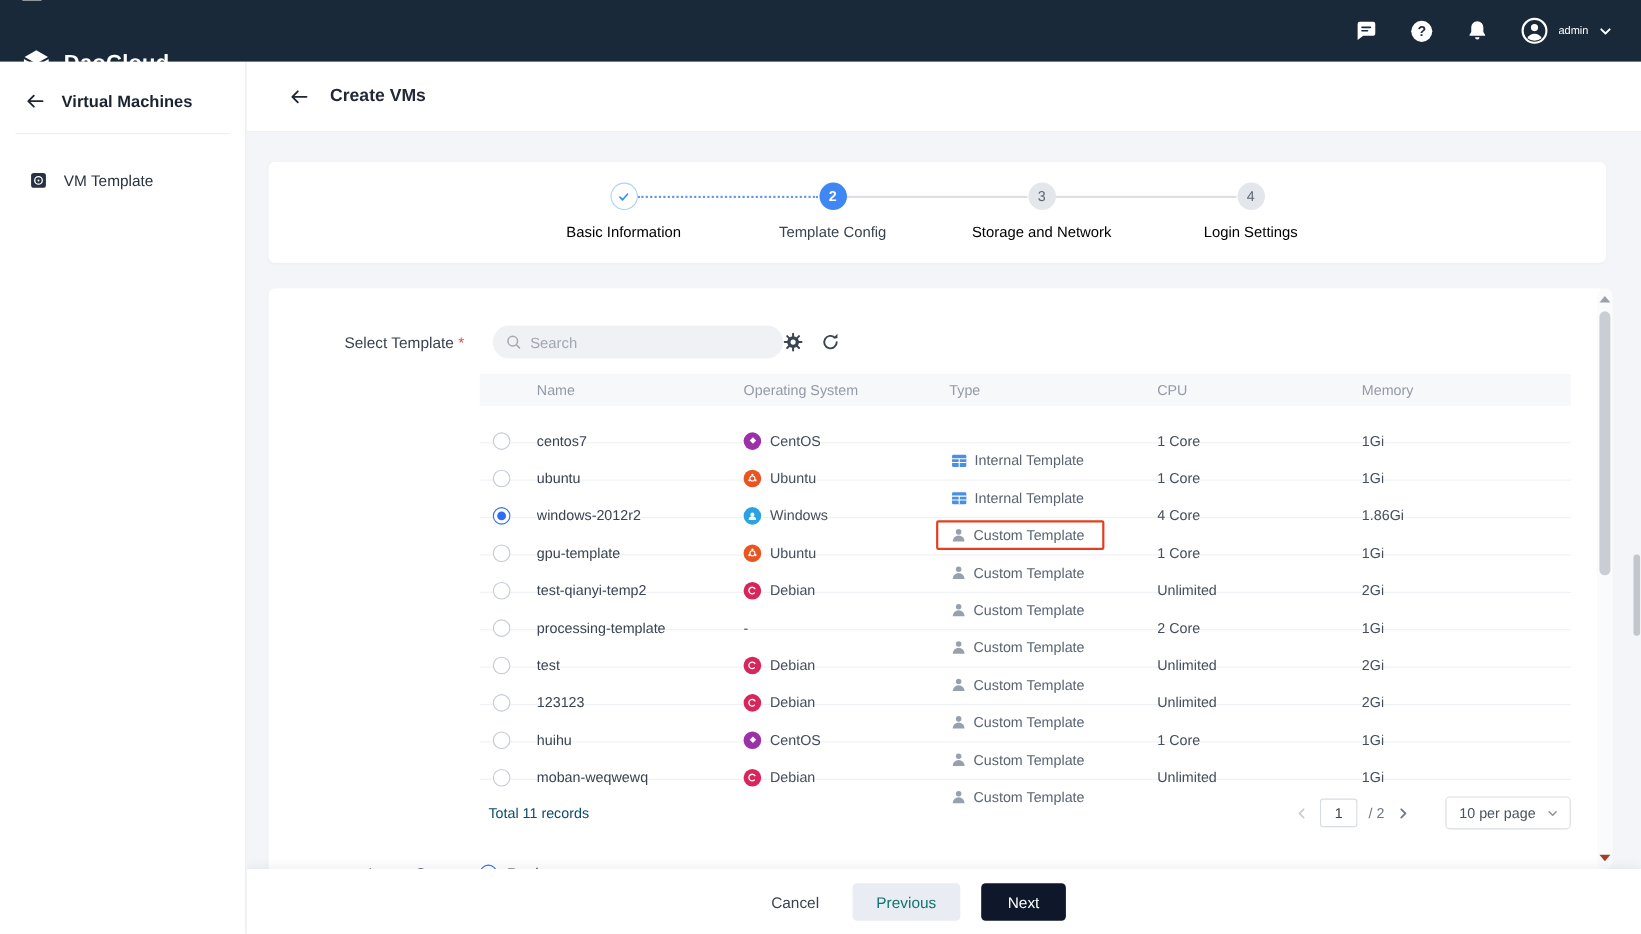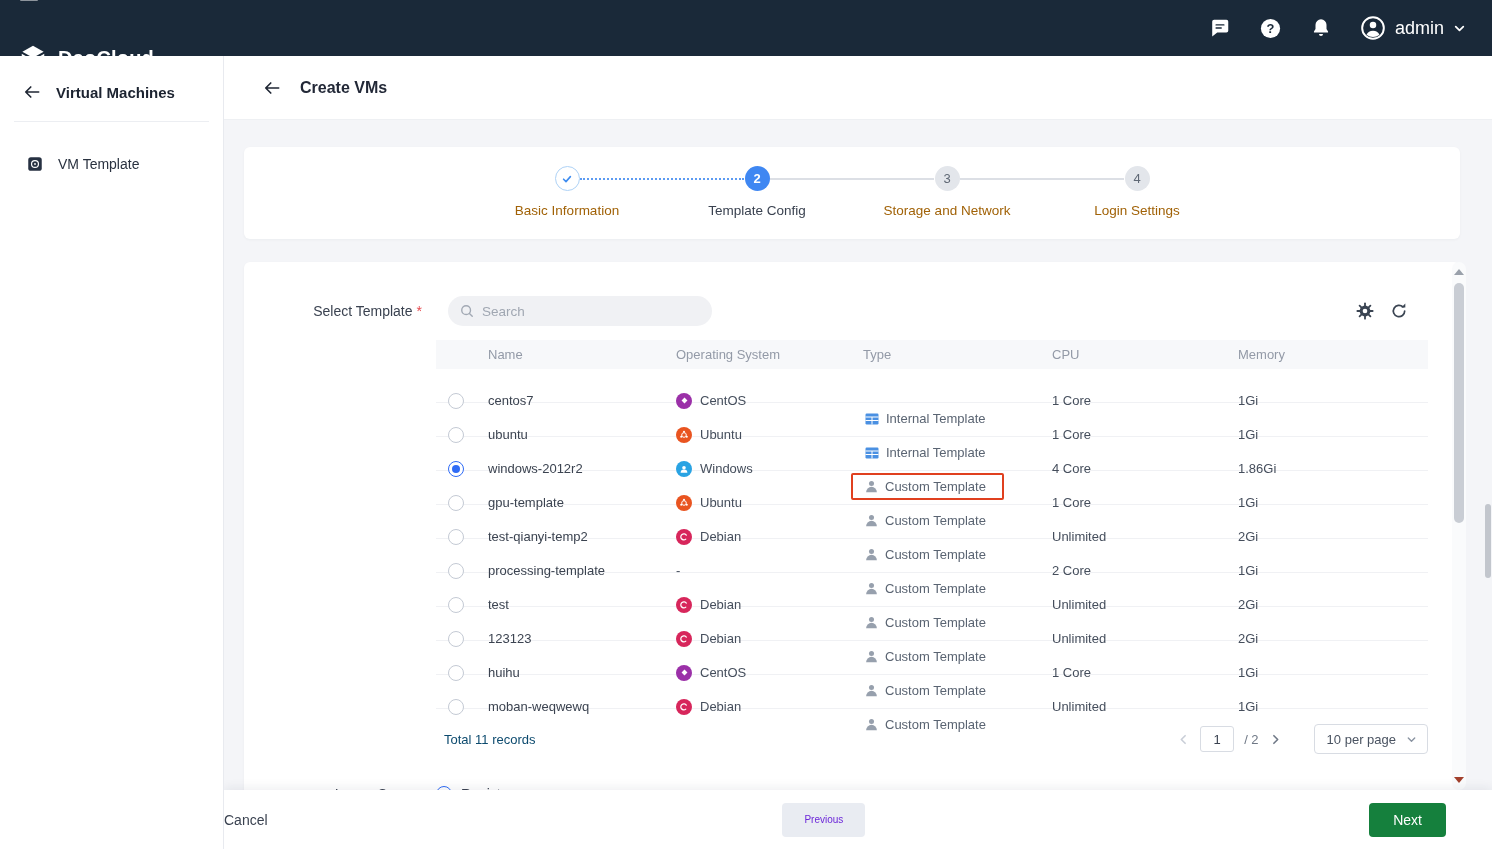--- a/index.html
+++ b/index.html
@@ -7,21 +7,21 @@
   .app { position:relative; width:1492px; height:849px; overflow:hidden; background:#f4f5f8; }
 
   
   .topbar { position:absolute; top:0; left:0; right:0; height:56px; background:#1a2939; display:flex; align-items:center; justify-content:space-between; padding:0 26px 0 18px; z-index:20; }
   .topbar-left { display:flex; align-items:flex-start; gap:38px;flex-direction:column; }
   .tb-icon { background:none; border:0; cursor:pointer; display:flex; align-items:center; justify-content:center; padding:0; }
   .brand { display:flex; align-items:center; gap:10px; cursor:pointer; }
   .brand-text { color:#fff; font-size:20px; font-weight:700; letter-spacing:.2px; }
   .topbar-right { display:flex; align-items:center; gap:28px; }
   .user-menu { display:flex; align-items:center; gap:9px; cursor:pointer; }
-  .user-name { color:#fff; font-size:18px; }
+  .user-name { color:#fff; font-size:10px; }
 
   
   .sidebar { position:absolute; top:56px; left:0; bottom:0; width:224px; background:#fff; border-right:1px solid #e8eaef; z-index:10; }
   .sidebar-header { display:flex; align-items:center; gap:14px; padding:26px 18px 19px 22px; }
   .back-btn { background:none; border:0; cursor:pointer; display:flex; padding:0; }
   .sidebar-title { font-size:15px; font-weight:700; color:#1c2330; }
   .sidebar-divider { height:1px; background:#eceef2; margin:0 14px; }
   .sidebar-nav { padding-top:12px; }
   .nav-item { display:flex; align-items:center; gap:14px; padding:11px 26px; font-size:14px; color:#2a3240; cursor:pointer; margin-top:10px; }
   .nav-icon { display:flex; width:18px; justify-content:center; }
@@ -34,33 +34,33 @@
   .card { background:#fff; border-radius:6px; box-shadow:0 1px 3px rgba(30,40,60,.04); }
 
   
   .stepper-card { height:92px; margin-bottom:23px; display:flex; justify-content:center; padding-top:19px; }
   .stepper { display:flex; align-items:flex-start; }
   .step { position:relative; width:26px; height:64px; display:flex; justify-content:center; }
   .step-circle { width:25px; height:25px; border-radius:50%; display:flex; align-items:center; justify-content:center; font-size:13px; flex:none; }
   .step.done .step-circle { border:1px solid #aed2f6; background:#fff; }
   .step.active .step-circle { background:#3f87f2; color:#fff; font-weight:600; }
   .step.pending .step-circle { background:#e3e6eb; color:#5f6875; }
-  .step-label { position:absolute; top:37px; left:50%; transform:translateX(-50%); white-space:nowrap; font-size:13.5px; color:#a16207; }
+  .step-label { position:absolute; top:37px; left:50%; transform:translateX(-50%); white-space:nowrap; font-size:13.5px; color:#000000; }
   .step.active .step-label { color:#3a4250; }
   .connector { width:164px; height:2px; margin-top:12px; background:#dcdfe5; }
   .connector.done { background:none; height:0; border-top:2px dotted #5c9bf2; }
 
   
   .form-card { height:700px; padding:34px 32px 0 62px; }
   .form-row { display:flex; align-items:flex-start; }
   .form-label { flex:0 0 130px; text-align:right; padding-right:14px; font-size:14px; color:#3a4250; line-height:30px; white-space:nowrap; }
   .req { color:#e5484d; margin-left:4px; }
   .table-panel { flex:1; min-width:0; }
 
-  .table-toolbar { display:flex; justify-content:space-between; align-items:center; padding:0 20px 14px 12px; }
+  .table-toolbar { display:flex; justify-content:flex-start; align-items:center; padding:0 20px 14px 12px; }
   .search-box { width:264px; height:30px; background:#f0f1f4; border-radius:15px; display:flex; align-items:center; gap:8px; padding:0 12px; }
   .search-box input { border:0; background:transparent; outline:0; font-size:13.5px; color:#3a4250; width:100%; font-family:inherit; }
   .search-box input::placeholder { color:#a0a7b2; }
   .toolbar-actions { display:flex; gap:16px; align-items:center; }
   .toolbar-actions button { background:none; border:0; cursor:pointer; display:flex; padding:0; }
 
   .thead, .trow { display:grid; grid-template-columns:52px 176px 187px 189px 186px 1fr; align-items:center; }
   .thead { height:29px; background:#f7f8fa; font-size:13px; color:#939aa7; }
   .th { padding-left:12px; }
   .th.c-radio, .th.c-name { padding-left:0; }
@@ -86,24 +86,24 @@
   .pg-btn { background:none; border:0; color:#6f7886; display:flex; cursor:pointer; padding:0; }
   .pg-btn.disabled { color:#c9ced7; }
   .page-input { width:34px; height:26px; border:1px solid #d8dce3; border-radius:3px; text-align:center; font-size:13px; color:#3a4250; outline:none; font-family:inherit; }
   .page-of { font-size:13px; color:#6f7886; }
   .page-size { height:30px; min-width:114px; border:1px solid #d8dce3; border-radius:4px; background:#fff; display:flex; align-items:center; justify-content:space-between; gap:10px; padding:0 10px 0 12px; font-size:13px; color:#4a5361; cursor:pointer; margin-left:22px; }
 
   .image-source-row { margin-top:24px; align-items:center; }
   .radio-option { display:flex; align-items:center; gap:9px; font-size:14px; color:#3a4250; cursor:pointer; height:30px; }
 
   
-  .action-bar { position:absolute; left:0; right:0; bottom:0; height:59px; background:#fff; box-shadow:0 -2px 10px rgba(30,40,60,.08); display:flex; align-items:center; justify-content:space-between; padding-right:46px; z-index:8; }
+  .action-bar { position:absolute; left:0; right:0; bottom:0; height:59px; background:#fff; box-shadow:0 -2px 10px rgba(30,40,60,.08); display:flex; align-items:center; justify-content:center; padding-right:46px; z-index:8; }
   .btn-text { background:none; border:0; font-size:14px; color:#3a4250; cursor:pointer; margin-right:30px; font-family:inherit; }
-  .btn-secondary { background:#e9ecf2; border:0; border-radius:4px; height:34px; padding:0 22px; font-size:10px; color:#6d28d9; cursor:pointer; margin-right:19px; font-family:inherit; }
-  .btn-primary { background:#15803d; border:0; border-radius:4px; height:34px; padding:0 24px; font-size:14px; color:#fff; cursor:pointer; font-family:inherit; }
+  .btn-secondary { background:#e9ecf2; border:0; border-radius:4px; height:34px; padding:0 22px; font-size:14px; color:#0f766e; cursor:pointer; margin-right:19px; font-family:inherit; }
+  .btn-primary { background:#0f172a; border:0; border-radius:4px; height:34px; padding:0 24px; font-size:14px; color:#fff; cursor:pointer; font-family:inherit; }
 
   
   .card-scroll { position:absolute; top:206px; right:26px; bottom:59px; width:14px; background:#fafbfc; border-radius:7px; z-index:7; }
   .sb-arrow { position:absolute; left:0; right:0; height:14px; display:flex; align-items:center; justify-content:center; cursor:pointer; }
   .sb-arrow.up { top:3px; }
   .sb-arrow.down { bottom:3px; }
   .sb-arrow.up::after { content:""; width:0; height:0; border:5px solid transparent; border-bottom:6px solid #9aa1ab; margin-top:-5px; }
   .sb-arrow.down::after { content:""; width:0; height:0; border:5px solid transparent; border-top:6px solid #a2402c; margin-bottom:-5px; }
   .sb-thumb { position:absolute; left:2px; right:2px; top:21px; height:240px; background:#c9cdd4; border-radius:6px; cursor:pointer; }
   .page-scrollbar { position:absolute; top:56px; right:0; bottom:0; width:8px; z-index:21; }

